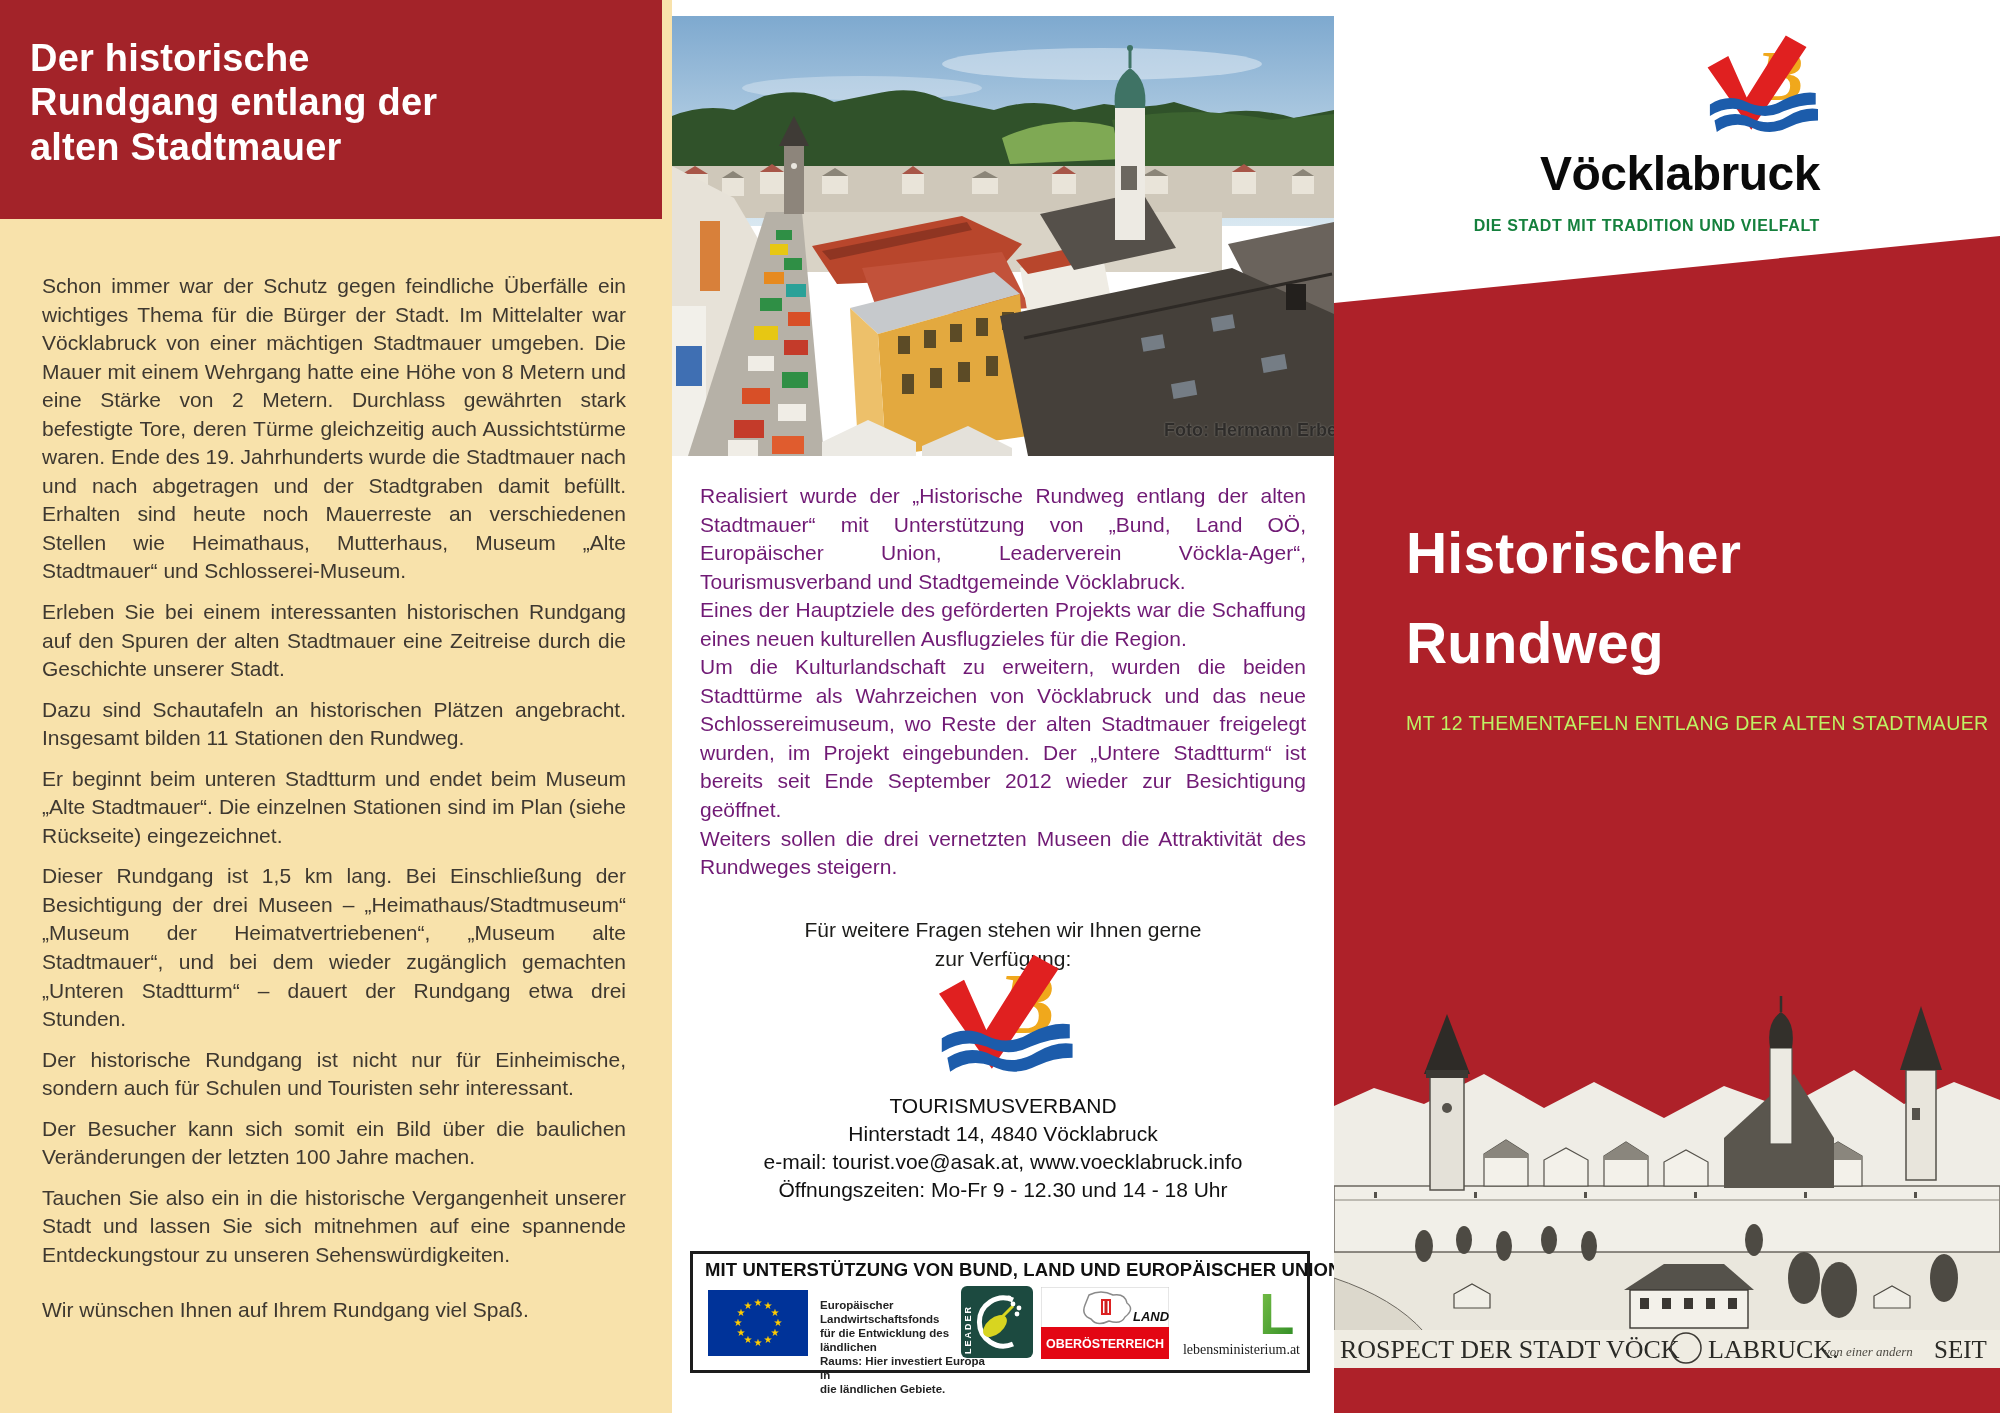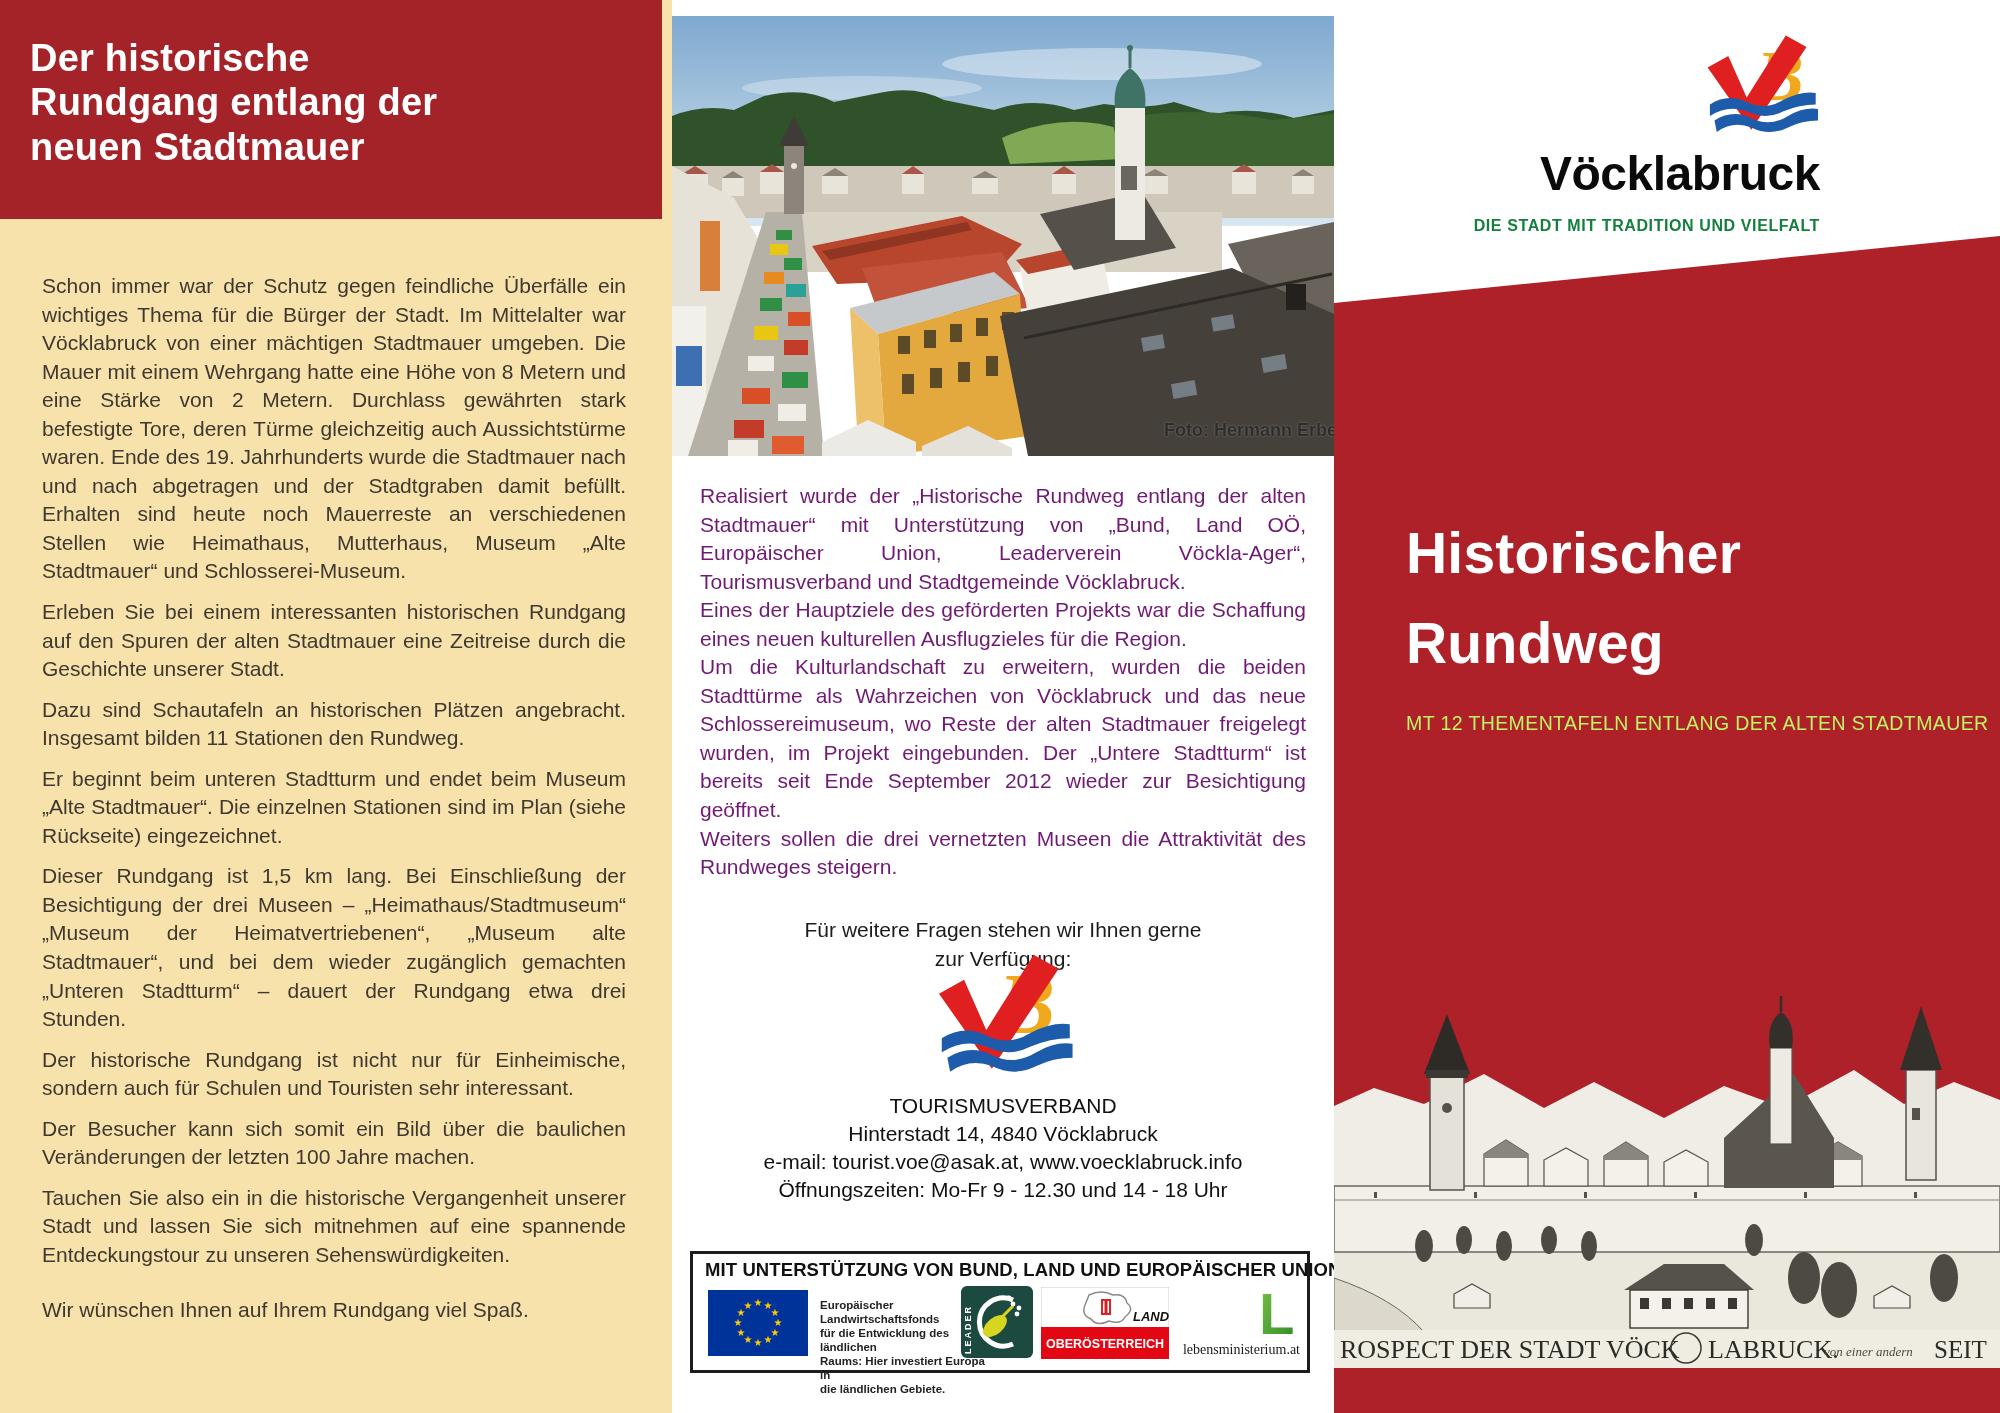--- a/index.html
+++ b/index.html
@@ -61,21 +61,21 @@
 </style>
 </head>
 <body>
 
 <div class="page">
 
   <aside class="panel-left">
     <header class="left-header">
       <h1><span>Der historische</span><br>
         <span>Rundgang entlang der</span><br>
-        <span>neuen Stadtmauer</span></h1>
+        <span>alten Stadtmauer</span></h1>
     </header>
     <div class="left-body">
       <p>Schon immer war der Schutz gegen feindliche Überfälle ein wichtiges Thema für die Bürger der Stadt. Im Mittelalter war Vöcklabruck von einer mächtigen Stadtmauer umgeben. Die Mauer mit einem Wehrgang hatte eine Höhe von 8 Metern und eine Stärke von 2 Metern. Durchlass gewährten stark befestigte Tore, deren Türme gleichzeitig auch Aussichtstürme waren. Ende des 19. Jahrhunderts wurde die Stadtmauer nach und nach abgetragen und der Stadtgraben damit befüllt. Erhalten sind heute noch Mauerreste an verschiedenen Stellen wie Heimathaus, Mutterhaus, Museum „Alte Stadtmauer“ und Schlosserei-Museum.</p>
       <p>Erleben Sie bei einem interessanten historischen Rundgang auf den Spuren der alten Stadtmauer eine Zeitreise durch die Geschichte unserer Stadt.</p>
       <p>Dazu sind Schautafeln an historischen Plätzen angebracht. Insgesamt bilden 11 Stationen den Rundweg.</p>
       <p>Er beginnt beim unteren Stadtturm und endet beim Museum „Alte Stadtmauer“. Die einzelnen Stationen sind im Plan (siehe Rückseite) eingezeichnet.</p>
       <p>Dieser Rundgang ist 1,5 km lang. Bei Einschließung der Besichtigung der drei Museen – „Heimathaus/Stadtmuseum“ „Museum der Heimatvertriebenen“, „Museum alte Stadtmauer“, und bei dem wieder zugänglich gemachten „Unteren Stadtturm“  – dauert der Rundgang etwa drei Stunden.</p>
       <p>Der historische Rundgang ist nicht nur für Einheimische, sondern auch für Schulen und Touristen sehr interessant.</p>
       <p>Der Besucher kann sich somit ein Bild über die baulichen Veränderungen der letzten 100 Jahre machen.</p>
       <p>Tauchen Sie also ein in die historische Vergangenheit unserer Stadt und lassen Sie sich mitnehmen auf eine spannende Entdeckungstour zu unseren Sehenswürdigkeiten.</p>

